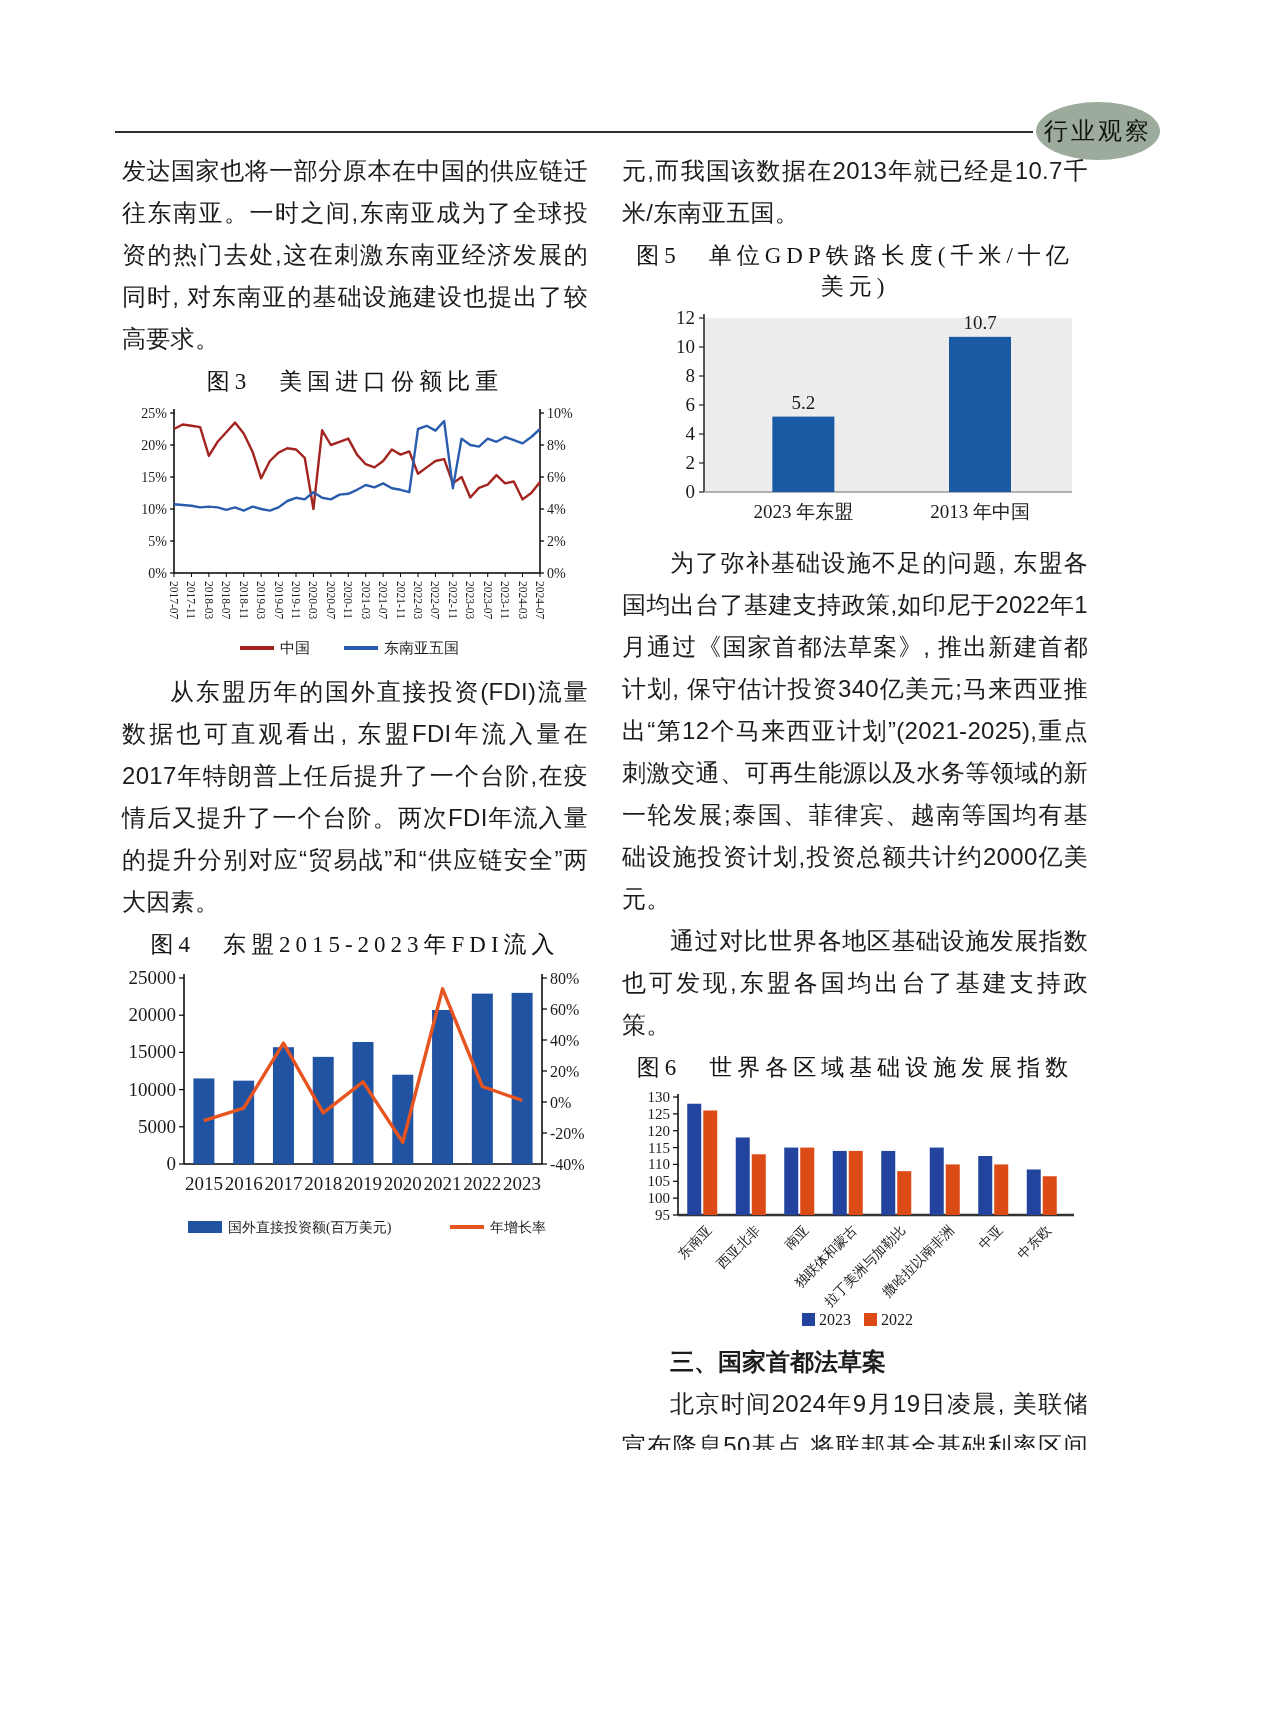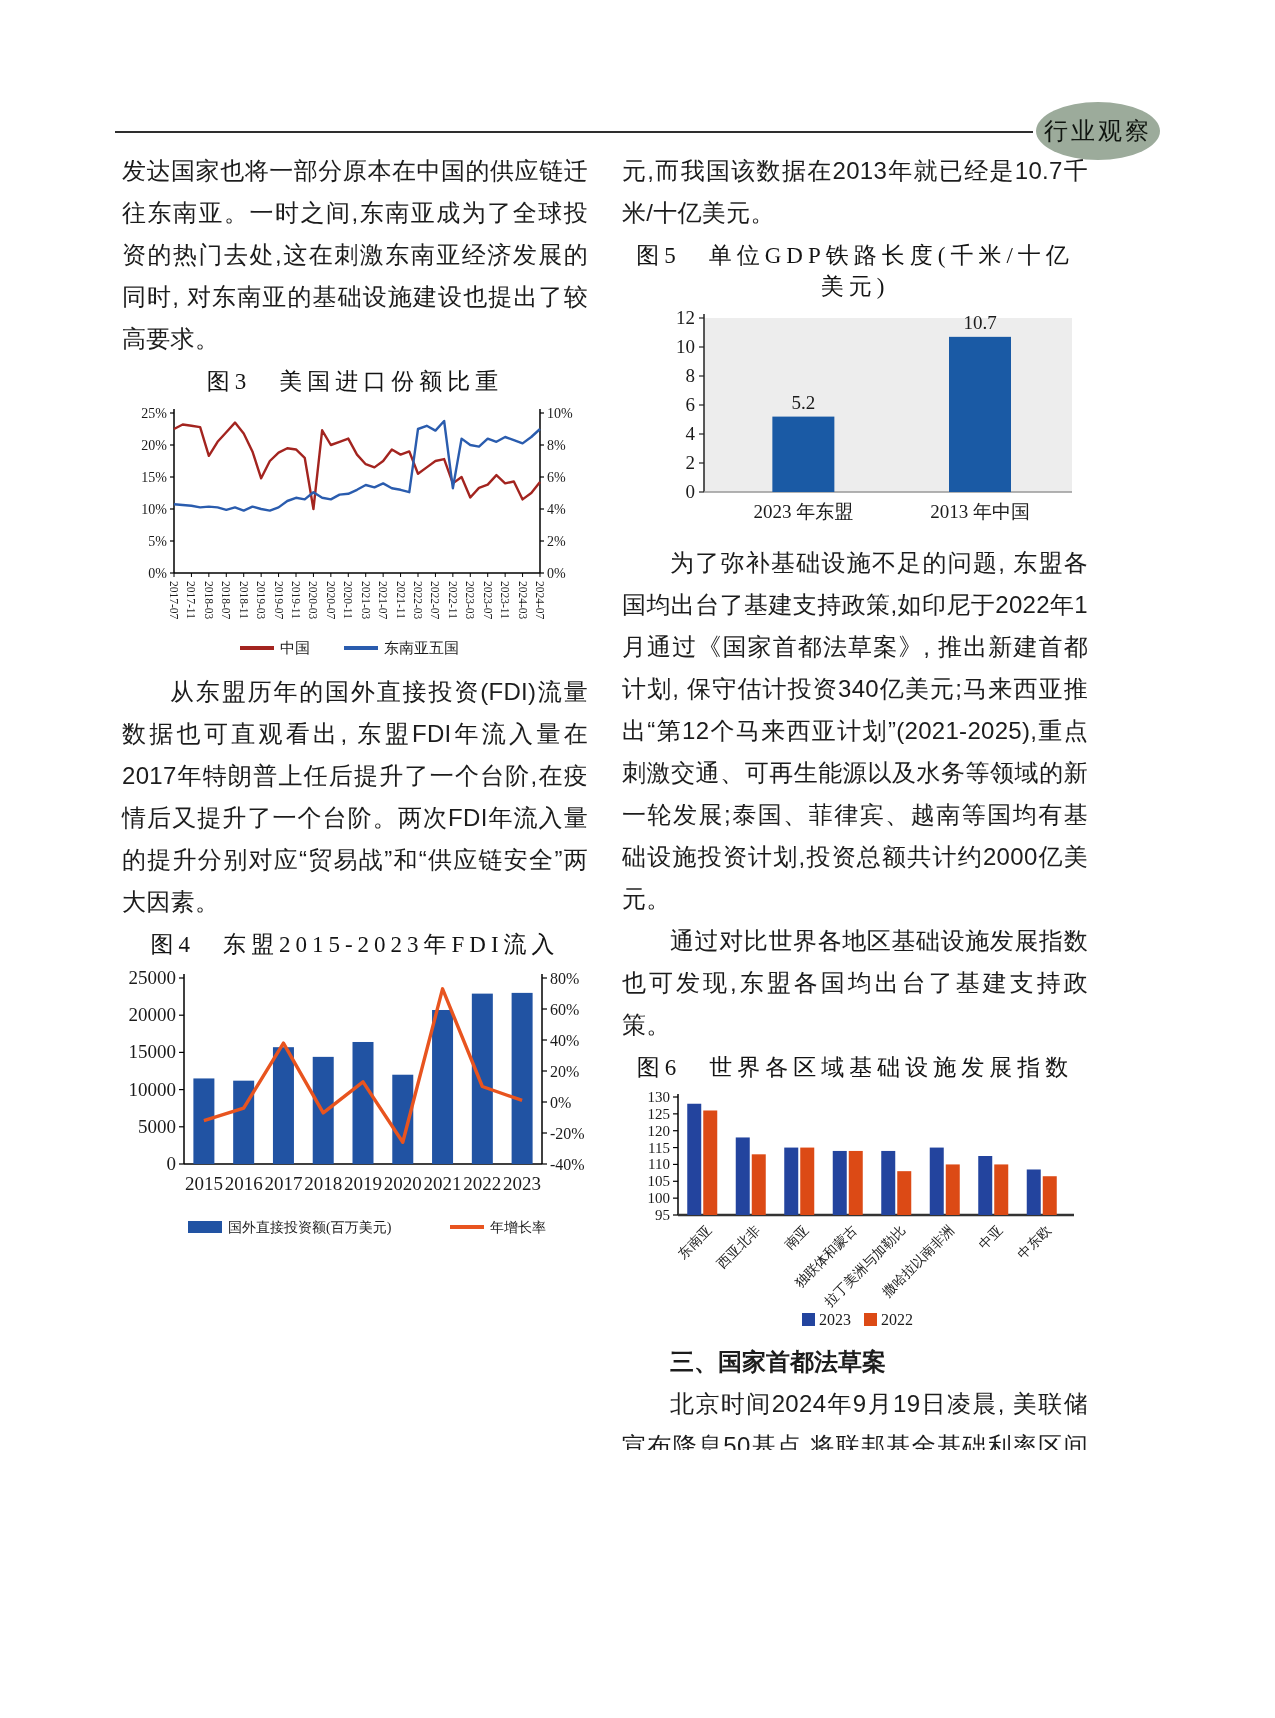--- a/index.html
+++ b/index.html
@@ -167,21 +167,21 @@
           <text x="360.3333333333333" y="226" text-anchor="middle" font-size="19">2022</text>
           <text x="400.11111111111114" y="226" text-anchor="middle" font-size="19">2023</text>
           <rect x="66" y="257" width="34" height="12" fill="#2153A3"></rect>
           <text x="106" y="268" font-size="14">国外直接投资额(百万美元)</text>
           <line x1="328" y1="263" x2="362" y2="263" stroke="#E8541F" stroke-width="4"></line>
           <text x="368" y="268" font-size="14">年增长率</text>
         </svg></div>
   </div>
 
   <div class="col col-right">
-    <p class="body-text no-indent">元,而我国该数据在2013年就已经是10.7千米/十亿美元。</p>
+    <p class="body-text no-indent">元,而我国该数据在2013年就已经是10.7千米/东南亚五国。</p>
     <div class="fig-caption">图5　单位GDP铁路长度(千米/十亿美元)</div>
     <div class="chart" id="fig5-chart" style="margin-left:26px;"><svg width="440" height="228" viewBox="0 0 440 228">
           <rect x="56" y="12" width="368" height="174" fill="#EDEDED"></rect>
           <line x1="56" y1="8" x2="56" y2="186" stroke="#222" stroke-width="1.5"></line>
           <line x1="56" y1="186" x2="424" y2="186" stroke="#999" stroke-width="1.5"></line>
           <line x1="51" y1="12" x2="56" y2="12" stroke="#222" stroke-width="1.2"></line>
           <text x="47" y="18" text-anchor="end" font-size="19">12</text>
           <line x1="51" y1="41" x2="56" y2="41" stroke="#222" stroke-width="1.2"></line>
           <text x="47" y="47" text-anchor="end" font-size="19">10</text>
           <line x1="51" y1="70" x2="56" y2="70" stroke="#222" stroke-width="1.2"></line>

